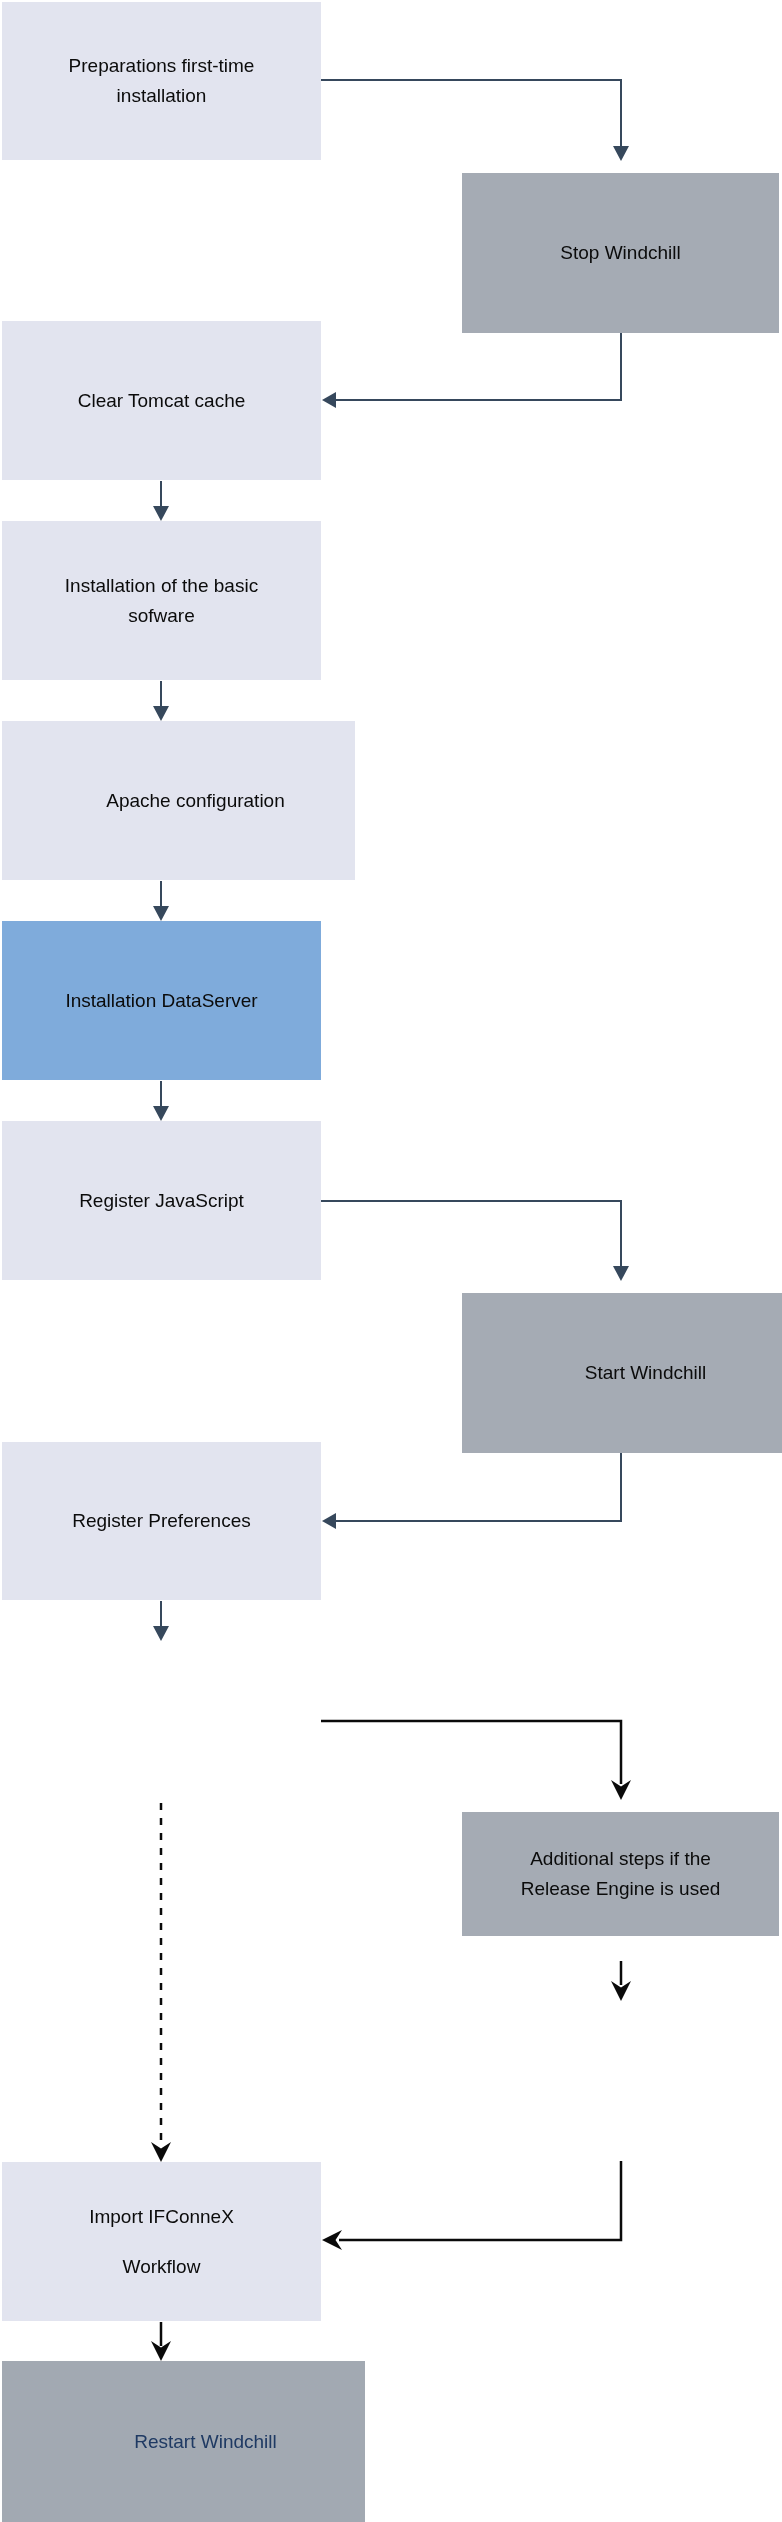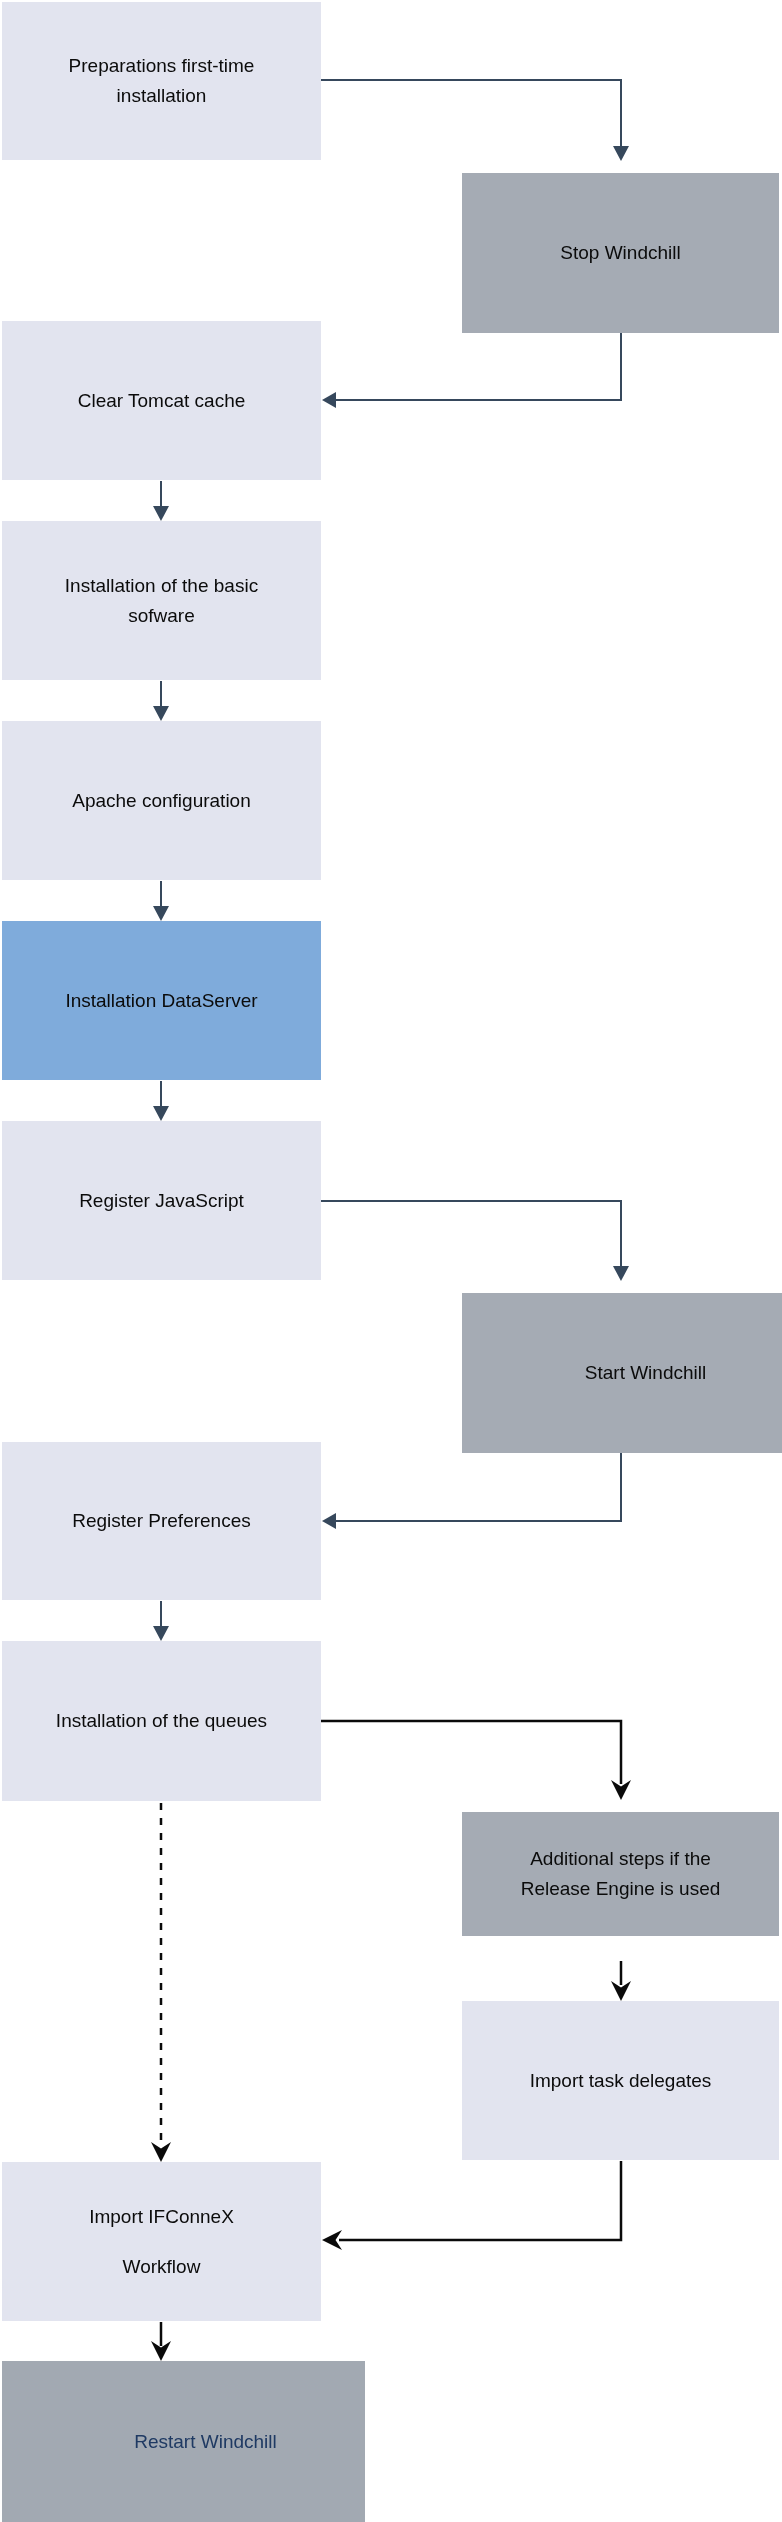--- a/index.html
+++ b/index.html
@@ -20,21 +20,21 @@
   }
   .node span{display:block;padding:0 8px;}
   .v-light{background:#e2e4ef;}
   .v-blue{background:#7fabdb;}
   .v-gray{background:#a5abb4;margin-top:12px;}
   .v-gray-navy{background:#a2a9b2;color:#1f3a63;padding-left:44px;}
   
   .n1 {left:2px;  top:2px;    width:319px;height:158px;}
   .n3 {left:2px;  top:321px;  width:319px;height:159px;}
   .n4 {left:2px;  top:521px;  width:319px;height:159px;}
-  .n5 {left:2px;  top:721px;  width:319px;height:159px;}
+  .n5 {left:2px;  top:721px;  width:319px;height:159px;padding-left:34px;}
   .n6 {left:2px;  top:921px;  width:319px;height:159px;}
   .n7 {left:2px;  top:1121px; width:319px;height:159px;}
   .n9 {left:2px;  top:1442px; width:319px;height:158px;}
   .n10{left:2px;  top:1641px; width:319px;height:160px;}
   .n13{left:2px;  top:2162px; width:319px;height:159px;}
   .n14{left:2px;  top:2361px; width:319px;height:161px;}
   
   .n2 {left:462px;top:161px;  width:317px;height:160px;}
   .n8 {left:462px;top:1281px; width:367px;height:160px;}
   .n11{left:462px;top:1800px; width:317px;height:124px;}
@@ -118,32 +118,26 @@
   </div>
 
   <div class="node n8 v-gray">
     <span>Start Windchill</span>
   </div>
 
   <div class="node n9 v-light">
     <span>Register Preferences</span>
   </div>
 
-  <div class="node n10 v-light">
-    <span>Installation of the queues</span>
-  </div>
 
   <div class="node n11 v-gray">
     <span>Additional steps if the</span>
     <span>Release Engine is used</span>
   </div>
 
-  <div class="node n12 v-light">
-    <span>Import task delegates</span>
-  </div>
 
   <div class="node n13 v-light gap-lines">
     <span>Import IFConneX</span>
     <span>Workflow</span>
   </div>
 
   <div class="node n14 v-gray-navy">
     <span>Restart Windchill</span>
   </div>
 

